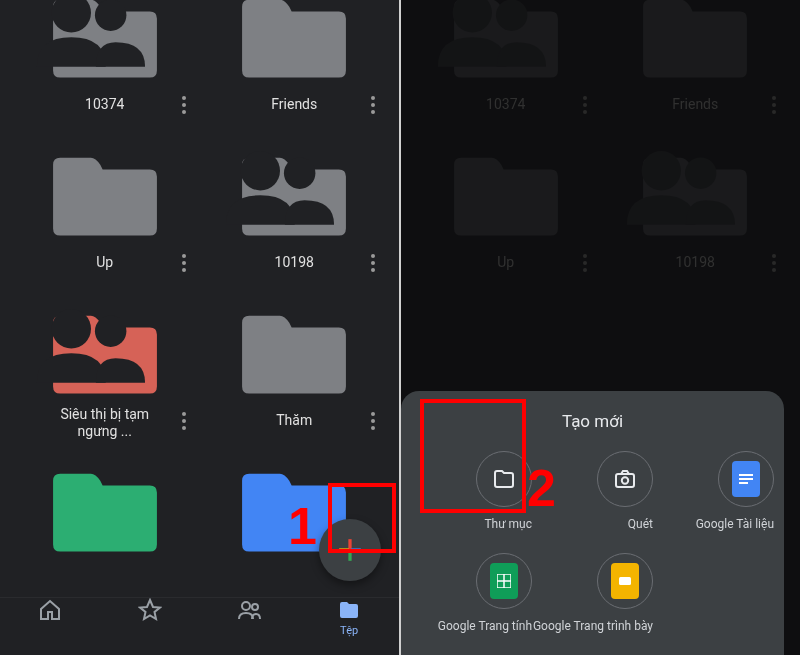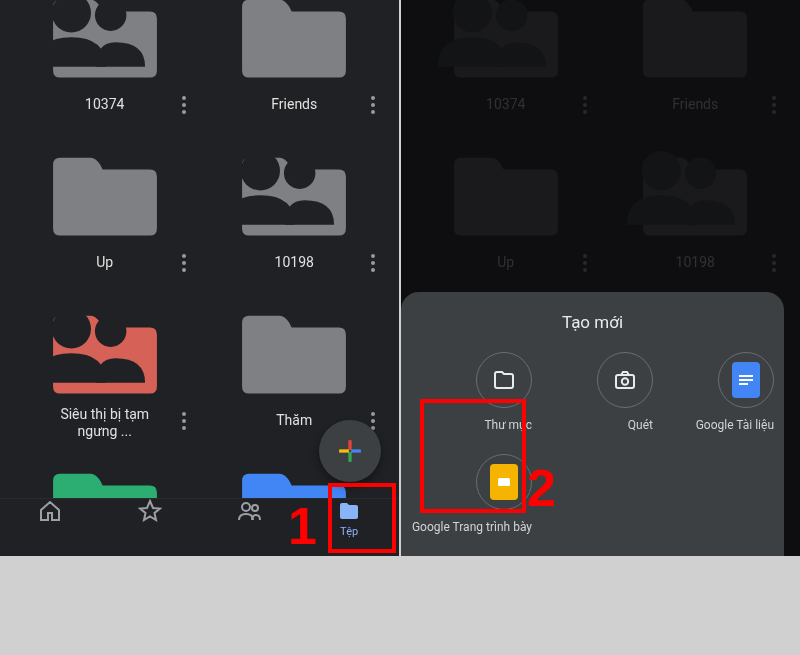--- a/index.html
+++ b/index.html
@@ -12,21 +12,21 @@
     position: relative;
   }
   .container {
     display: flex;
     width: 800px;
     height: 655px;
     gap: 2px;
   }
   .panel {
     width: 399px;
-    height: 556px;
+    height: 655px;
     background: #202124;
     position: relative;
     overflow: hidden;
   }
   .grid {
     display: grid;
     grid-template-columns: 1fr 1fr;
     padding: 0 10px;
     row-gap: 28px;
   }
@@ -546,20 +546,30 @@
           <div class="sheet-circle">
               <div class="doc-box blue">
                 <svg>
                   <use href="#sym-doclines"></use>
                 </svg>
               </div>
             </div>
           <span class="sheet-label">Google Tài liệu</span>
         </div>
 
+        <div class="sheet-item">
+          <div class="sheet-circle">
+              <div class="doc-box green">
+                <svg>
+                  <use href="#sym-sheetgrid"></use>
+                </svg>
+              </div>
+            </div>
+          <span class="sheet-label">Google Trang tính</span>
+        </div>
 
         <div class="sheet-item">
           <div class="sheet-circle">
               <div class="doc-box yellow">
                 <svg>
                   <use href="#sym-slides"></use>
                 </svg>
               </div>
             </div>
           <span class="sheet-label">Google Trang trình bày</span>

